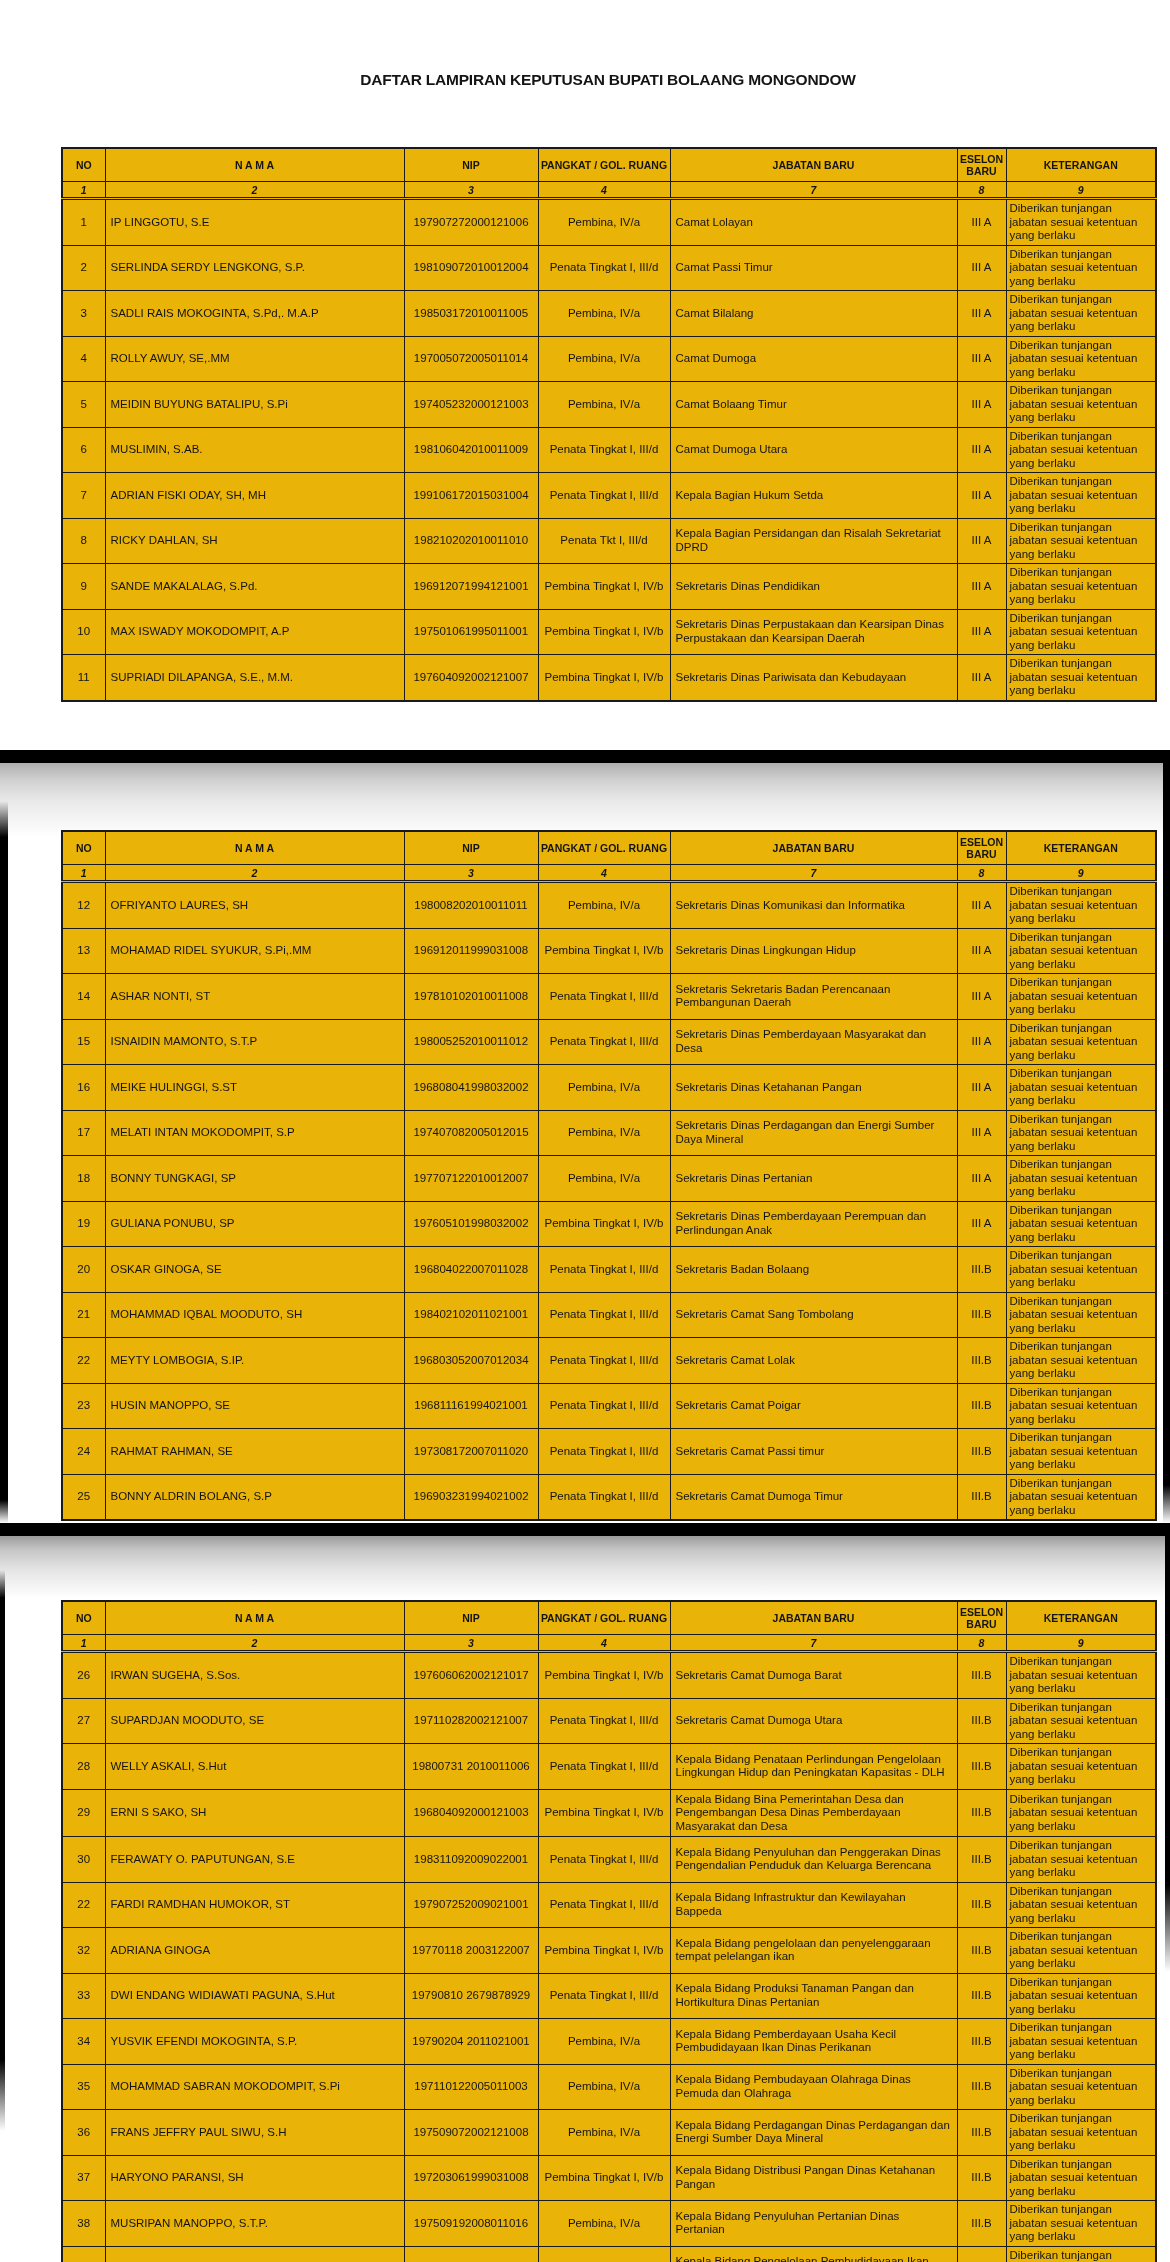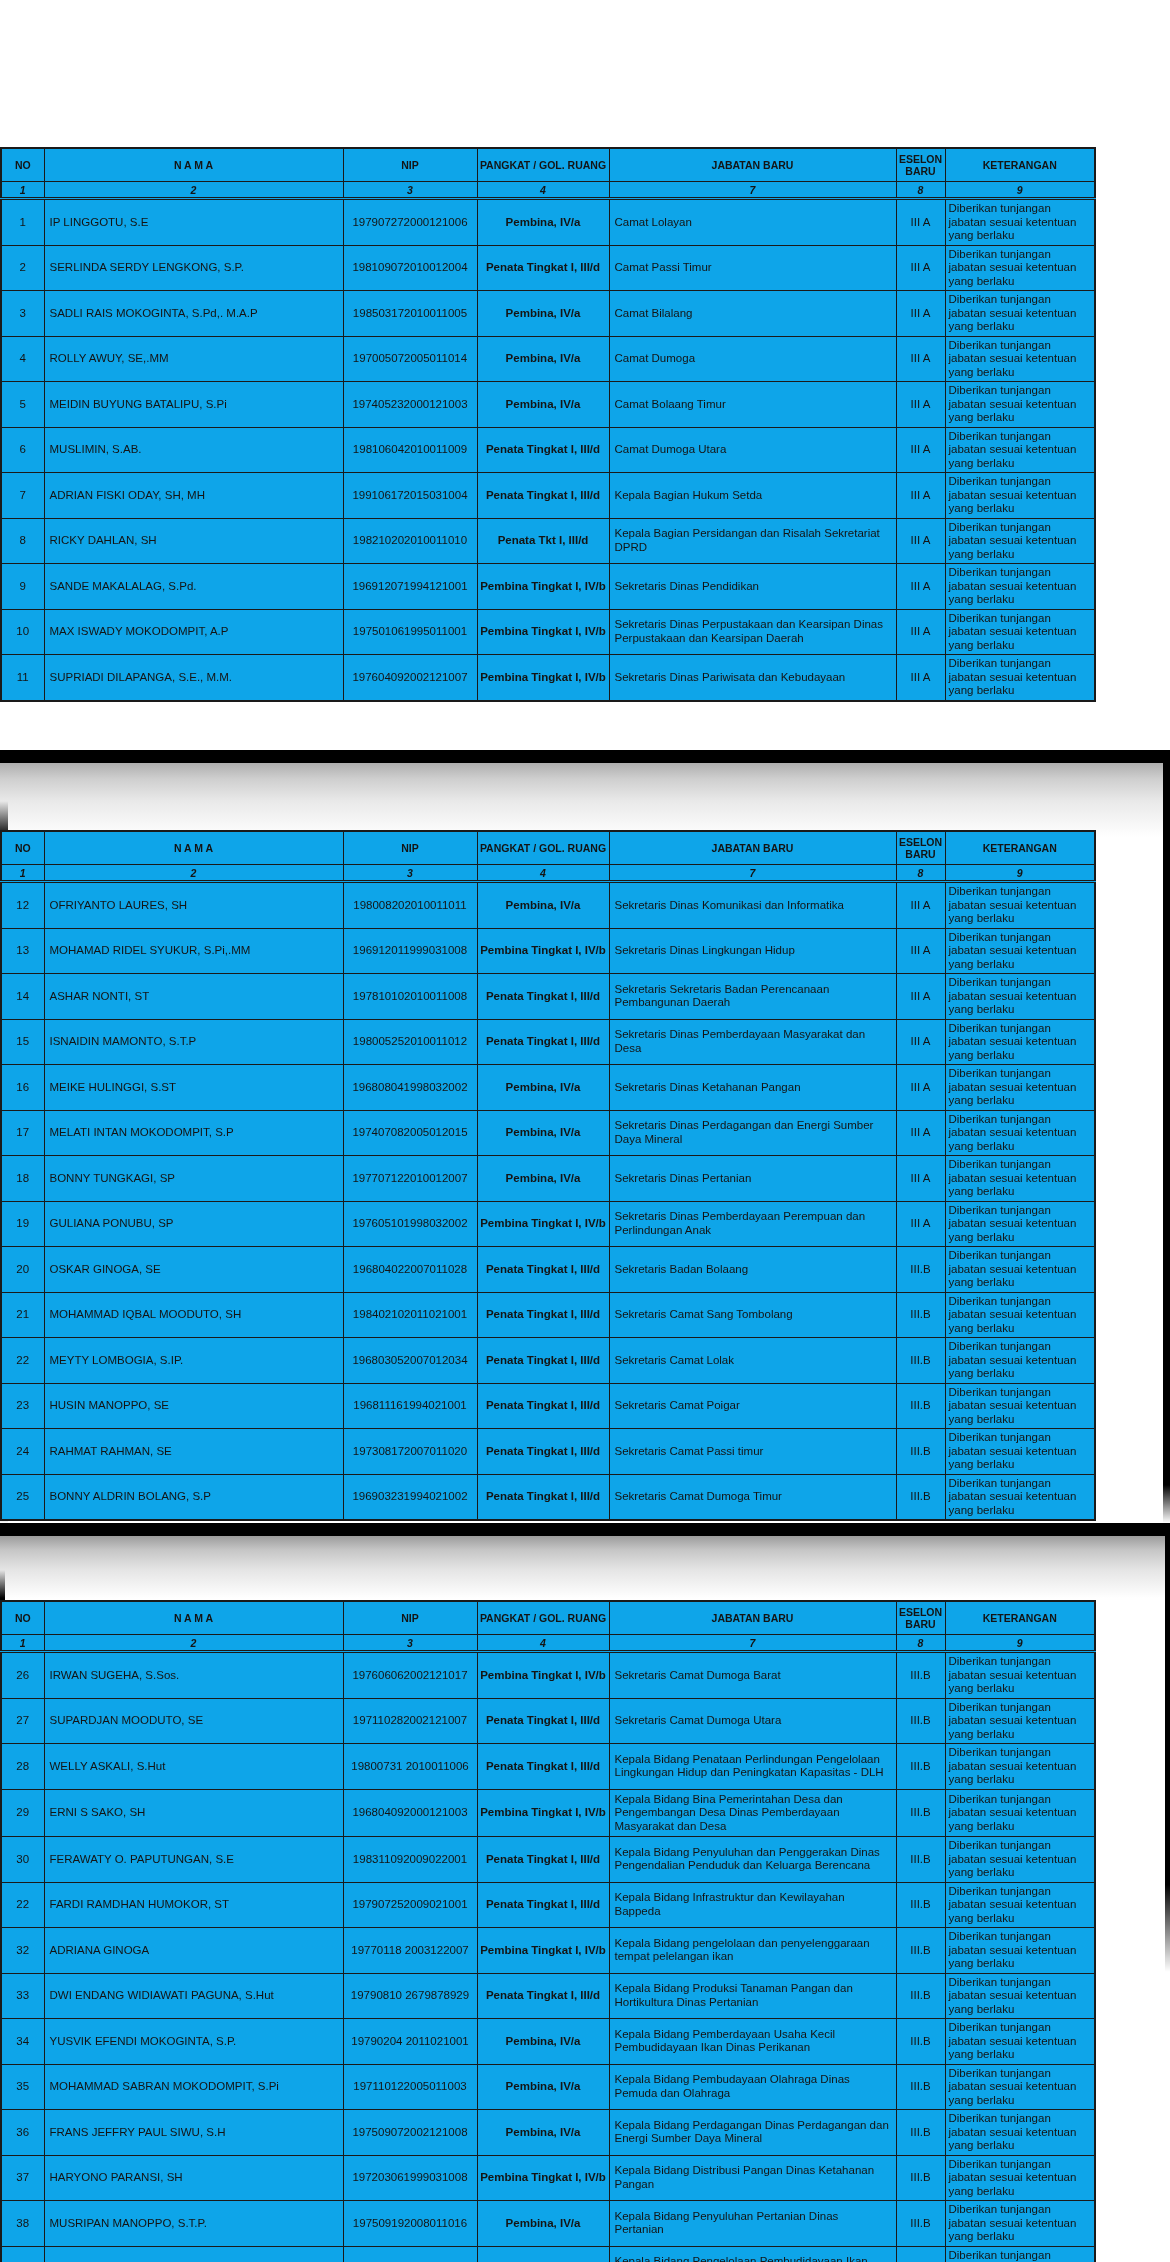--- a/index.html
+++ b/index.html
@@ -29,51 +29,52 @@
   .page-2 .scan-top{height:74px;
     background:linear-gradient(to bottom,#aeaeae 0px,#cfcfcf 16px,#e9e9e9 38px,rgba(255,255,255,0) 100%);}
   .page-3 .scan-top{height:62px;
     background:linear-gradient(to bottom,#9c9c9c 0px,#c6c6c6 14px,#e5e5e5 34px,rgba(255,255,255,0) 100%);}
 
   .title-wrap{position:absolute;top:70px;left:61px;width:1094px;text-align:center;}
   .title-line{font-weight:bold;font-size:15.5px;line-height:19px;letter-spacing:-0.2px;}
   .title-line2{white-space:pre;}
 
   .doc-table{
-    border-collapse:collapse;table-layout:fixed;width:1094px;
-    background:#0ea5e9;border:2px solid #1a1a1a;position:relative;
+    border-collapse:collapse;table-layout:fixed;width:1094px;margin-left:61px;
+    background:#eab308;border:2px solid #1a1a1a;position:relative;
   }
   .page-1 .doc-table{margin-top:147px;}
   .page-2 .doc-table{margin-top:67px;}
   .page-3 .doc-table{margin-top:64px;}
   .doc-table th,.doc-table td{border:1px solid #1a1a1a;overflow:hidden;}
   .doc-table thead th{
     font-size:10.5px;font-weight:bold;text-align:center;vertical-align:middle;
     height:30px;padding:1px 2px;line-height:12px;
   }
   .doc-table tr.numrow td{
     font-size:10.5px;font-weight:bold;font-style:italic;text-align:center;
     height:15px;padding:0 2px;border-bottom:3px double #1a1a1a;
   }
   .doc-table tbody td{
     font-size:11.5px;line-height:13.5px;padding:3px 5px;vertical-align:middle;
   }
   .page-1 tbody tr{height:42px;}
   .page-2 tbody tr{height:39px;}
   .page-3 tbody tr{height:36px;}
   .c-no,.c-nip,.c-pangkat,.c-eselon{text-align:center;}
-  .c-pangkat{padding:3px 1px !important;font-weight:bold;}
+  .c-pangkat{padding:3px 1px !important;}
   .c-nip{padding:3px 1px !important;}
   .c-ket{font-size:10px;line-height:12.5px;padding:2px 3px !important;}
 </style>
 </head>
 <body>
 
 <div class="page page-1">
   <div class="title-wrap">
+    <div class="title-line">DAFTAR LAMPIRAN KEPUTUSAN BUPATI BOLAANG MONGONDOW</div>
   </div>
   <table class="doc-table">
       <colgroup>
         <col style="width: 43px;">
         <col style="width: 299px;">
         <col style="width: 134px;">
         <col style="width: 132px;">
         <col style="width: 287px;">
         <col style="width: 49px;">
         <col style="width: 150px;">

